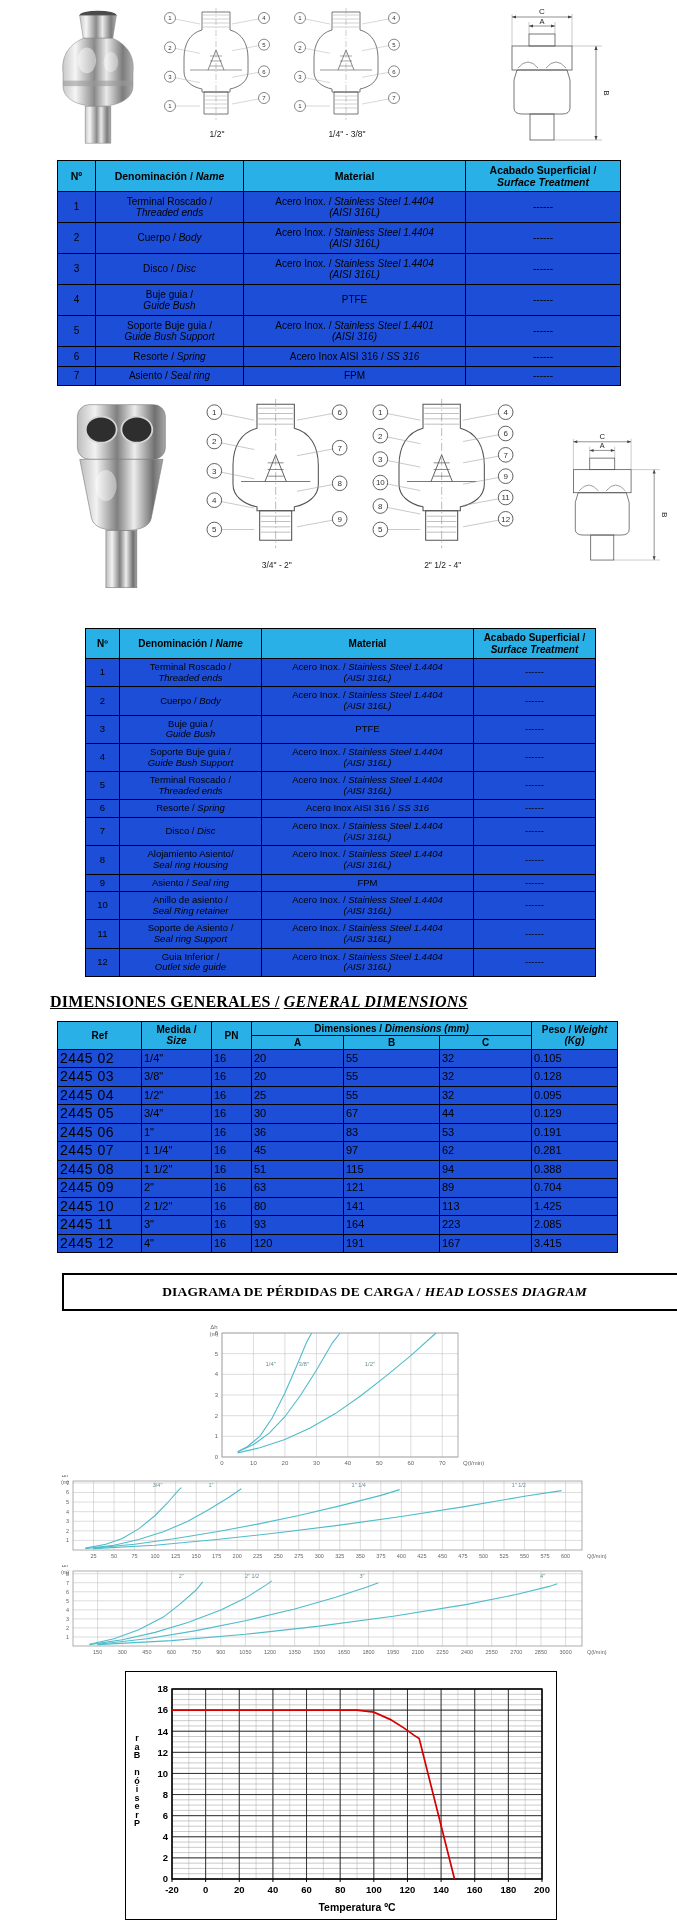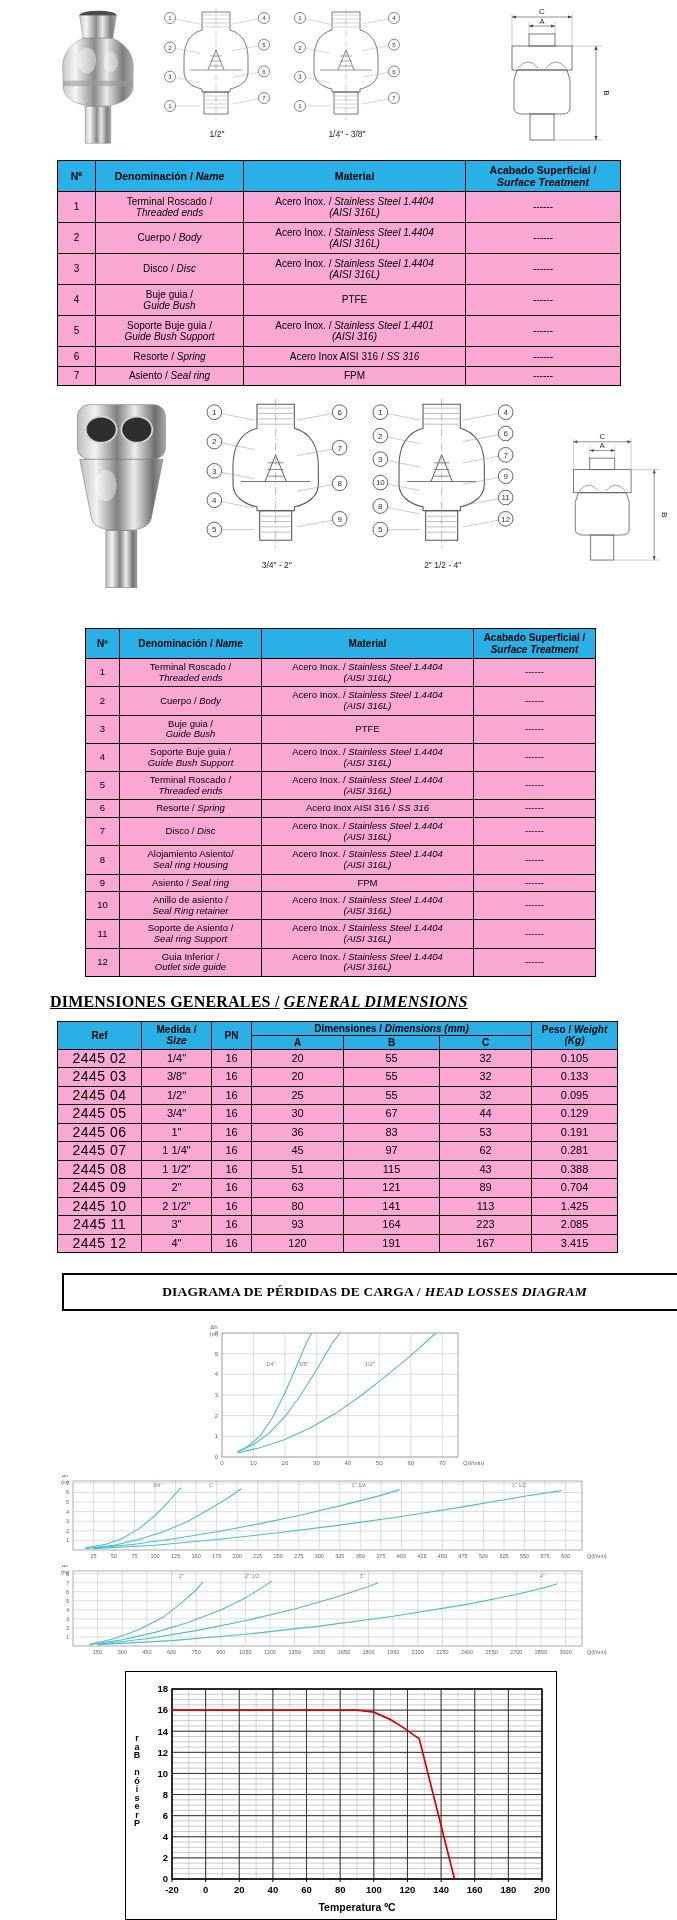--- a/index.html
+++ b/index.html
@@ -6,33 +6,33 @@
   html,body{background:#fff}
   body{width:677px;font-family:"Liberation Sans",sans-serif;color:#000}
   .page{width:677px;height:1920px;background:#fff;overflow:hidden;position:relative}
 
   .figrow{display:flex;align-items:flex-start}
   #figrow1{padding:6px 0 0 52px;height:152px;gap:16px}
   #figrow2{margin-top:10px;padding-left:56px;height:224px;gap:14px}
   .figblock{display:flex;flex-direction:column;align-items:center}
   .cap{text-align:center;font-size:8.5px;color:#222;margin-top:1px}
 
-  table{border-collapse:collapse;background:#f9a8d4}
+  table{border-collapse:collapse;background:#1d4ed8}
   .mat{margin:8px 0 0 57px;width:563px;font-size:10px;line-height:1.15;table-layout:fixed}
   .mat th{background:#29b0e6;border:1px solid #000;font-size:10.5px;padding:3px 2px;line-height:1.15}
   .mat td{border:1px solid #000;text-align:center;vertical-align:middle;padding:3.5px 3px}
   #mat2{margin-left:85px;width:510px;font-size:9.5px;line-height:1.12}
   #mat2 th{font-size:10px;padding:3px 2px}
   #mat2 td{padding:3px 2px}
 
   .genheading{margin:16px 0 0 50px;font-family:"Liberation Serif",serif;font-weight:bold;font-size:16px;letter-spacing:.2px}
   .genheading .u{text-decoration:underline}
   .genheading i{text-decoration:underline}
 
-  .dims{margin:10px 0 0 57px;width:560px;font-size:11px;text-align:center;table-layout:fixed}
+  .dims{margin:10px 0 0 57px;width:560px;font-size:11px;table-layout:fixed}
   .dims th{background:#29b0e6;border:1px solid #000;font-size:10px;line-height:1.1;padding:1px 2px}
   .dims td{border:1px solid #000;padding:0px 2px;line-height:1.25;font-size:11px}
   .dims td.ref{font-size:14px;letter-spacing:.5px}
 
   .titlebox{margin:20px 16px 0 62px;width:625px;border:2px solid #000;text-align:center;
     font-family:"Liberation Serif",serif;font-weight:bold;font-size:13.5px;padding:9px 4px;letter-spacing:.2px}
   .titlebox i{margin-left:4px}
 
   .chartwrap-s{margin:10px 0 0 198px}
   .chartwrap-f{margin:2px 0 0 55px}
@@ -523,21 +523,21 @@
           <td class="">32</td>
           <td class="">0.105</td>
         </tr>
         <tr>
           <td class="ref">2445 03</td>
           <td class="">3/8"</td>
           <td class="">16</td>
           <td class="">20</td>
           <td class="">55</td>
           <td class="">32</td>
-          <td class="">0.133</td>
+          <td class="">0.128</td>
         </tr>
         <tr>
           <td class="ref">2445 04</td>
           <td class="">1/2"</td>
           <td class="">16</td>
           <td class="">25</td>
           <td class="">55</td>
           <td class="">32</td>
           <td class="">0.095</td>
         </tr>
@@ -567,21 +567,21 @@
           <td class="">97</td>
           <td class="">62</td>
           <td class="">0.281</td>
         </tr>
         <tr>
           <td class="ref">2445 08</td>
           <td class="">1 1/2"</td>
           <td class="">16</td>
           <td class="">51</td>
           <td class="">115</td>
-          <td class="">43</td>
+          <td class="">94</td>
           <td class="">0.388</td>
         </tr>
         <tr>
           <td class="ref">2445 09</td>
           <td class="">2"</td>
           <td class="">16</td>
           <td class="">63</td>
           <td class="">121</td>
           <td class="">89</td>
           <td class="">0.704</td>

